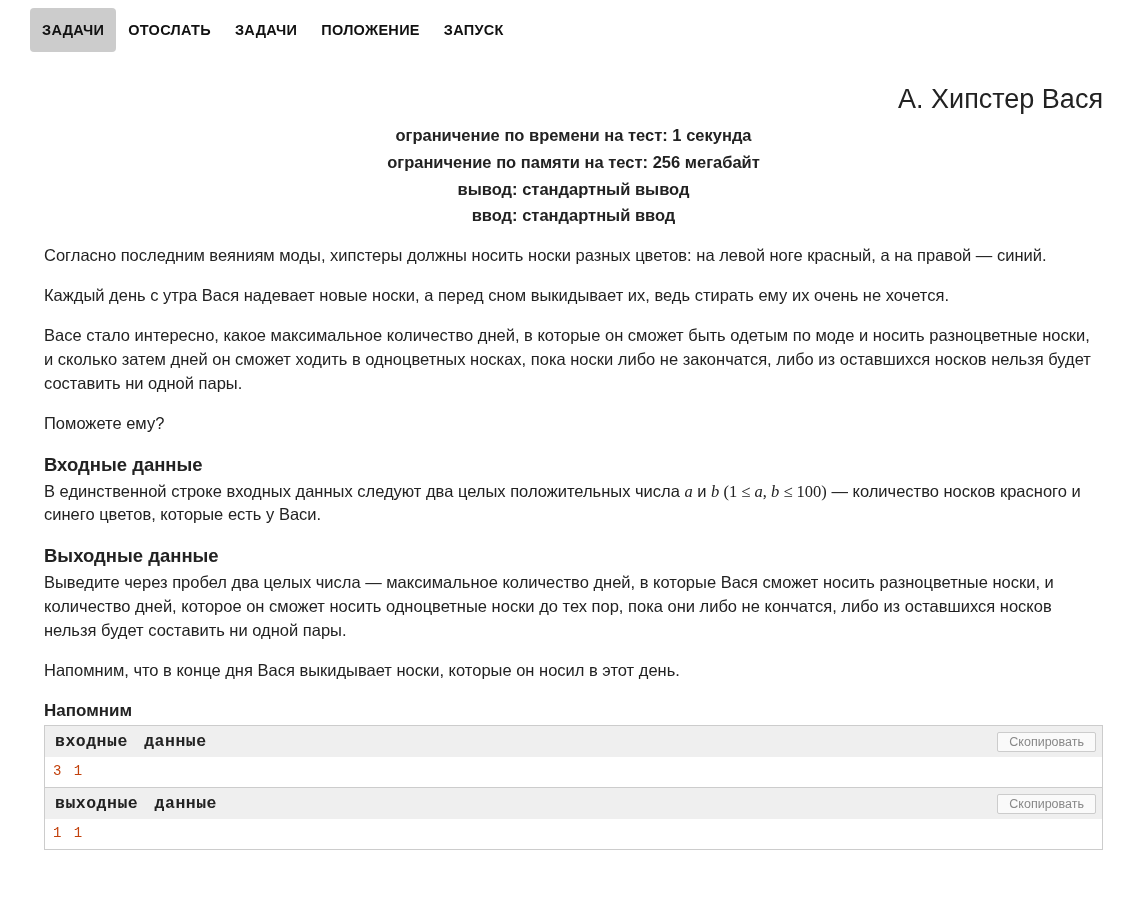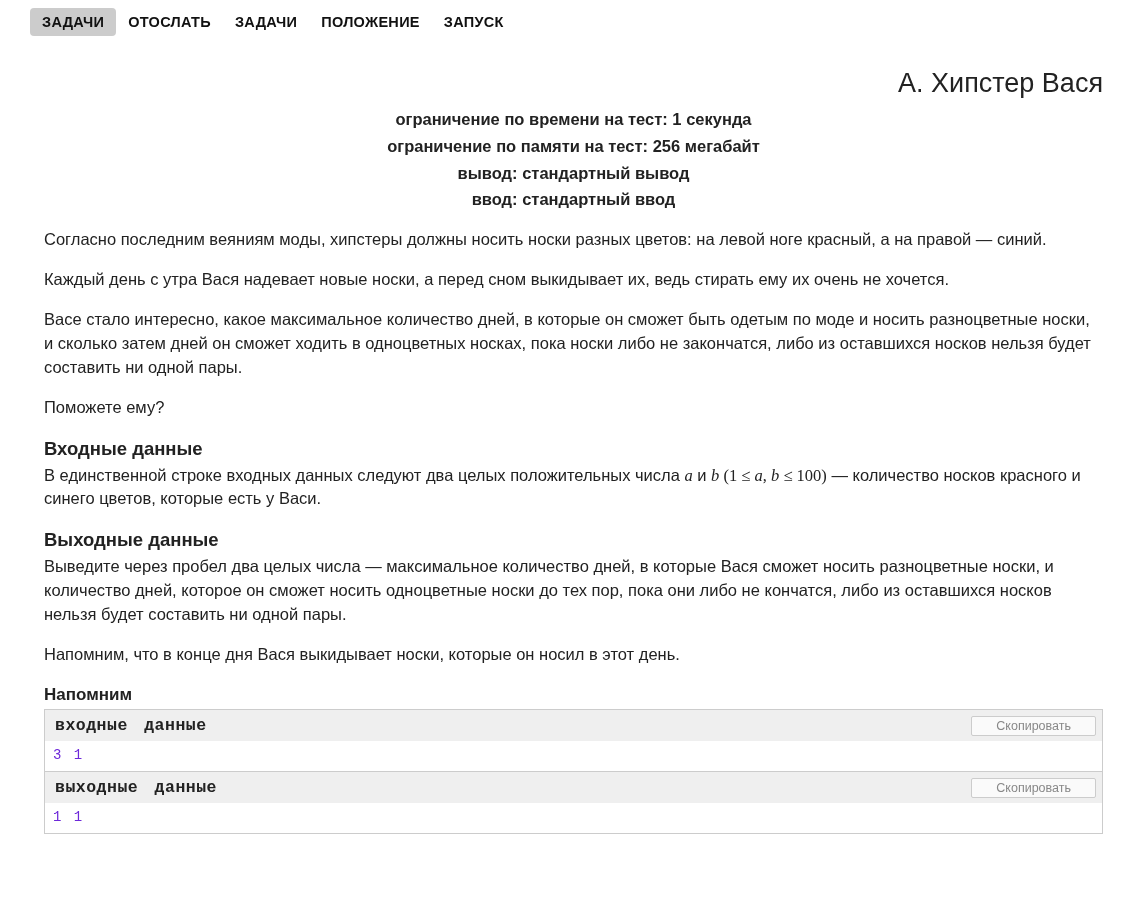--- a/index.html
+++ b/index.html
@@ -15,21 +15,21 @@
     display: flex;
     gap: 0;
     padding: 8px 12px 0 30px;
     font-family: "Arial Narrow", Arial, sans-serif;
     font-stretch: condensed;
     font-weight: 700;
     font-size: 14.5px;
     letter-spacing: 0.3px;
   }
   .nav-item {
-    padding: 6px 12px;
+    padding: 14px 12px;
     border-radius: 4px;
     cursor: pointer;
     color: #111;
   }
   .nav-item.active {
     background: #cccccc;
   }
   .content {
     padding: 10px 44px 20px 44px;
   }
@@ -90,28 +90,28 @@
     word-spacing: 6px;
     color: #222;
     padding: 2px 4px;
   }
   .copy-btn {
     font-size: 12.5px;
     color: #888;
     background: #fafafa;
     border: 1px solid #ccc;
     border-radius: 2px;
-    padding: 2px 24px;
+    padding: 2px 11px;
     cursor: pointer;
     font-family: Arial, sans-serif;
   }
   .io-body {
     font-family: Consolas, "Courier New", monospace;
     font-size: 14px;
-    color: #6d28d9;
+    color: #c2410c;
     padding: 6px 8px 8px 8px;
     white-space: pre;
     word-spacing: 4px;
   }
 </style>
 </head>
 <body>
 
 <div class="nav">
   <div class="nav-item active">ЗАДАЧИ</div>

